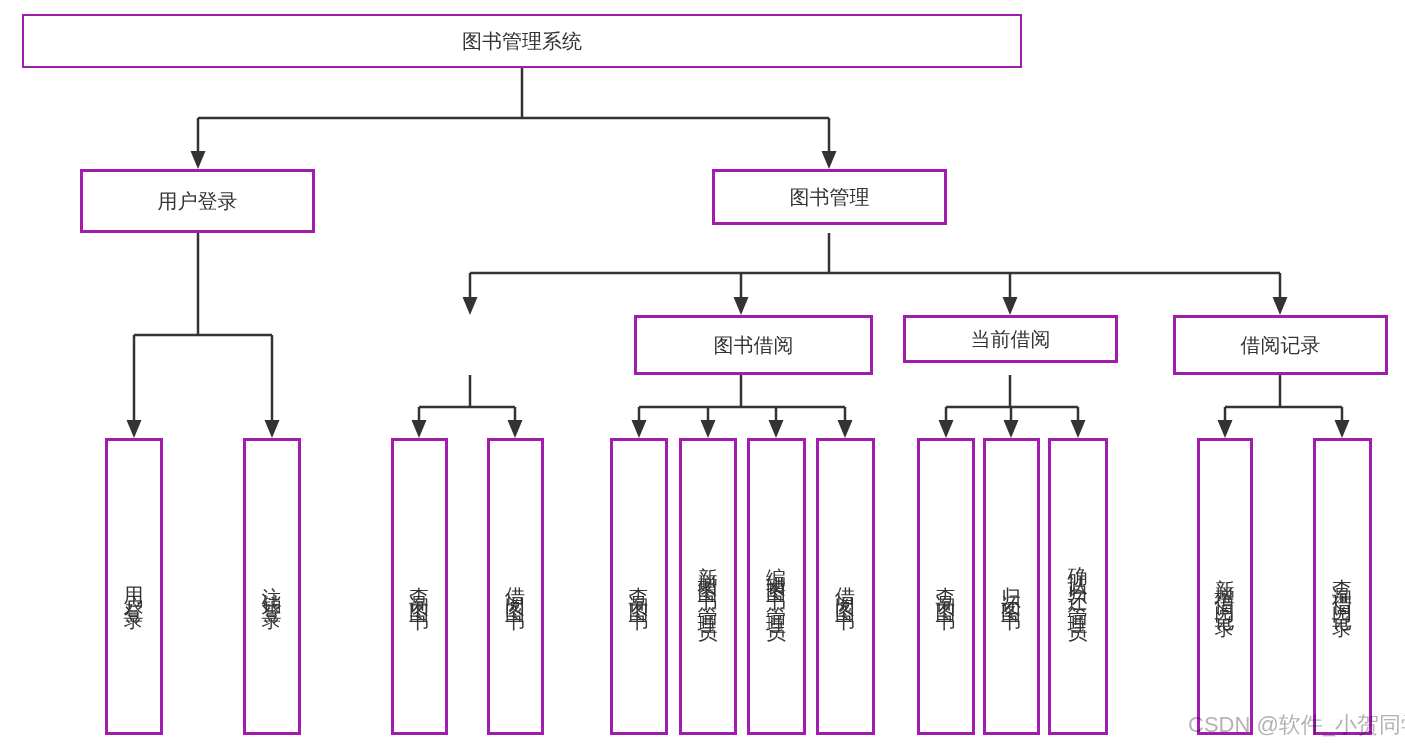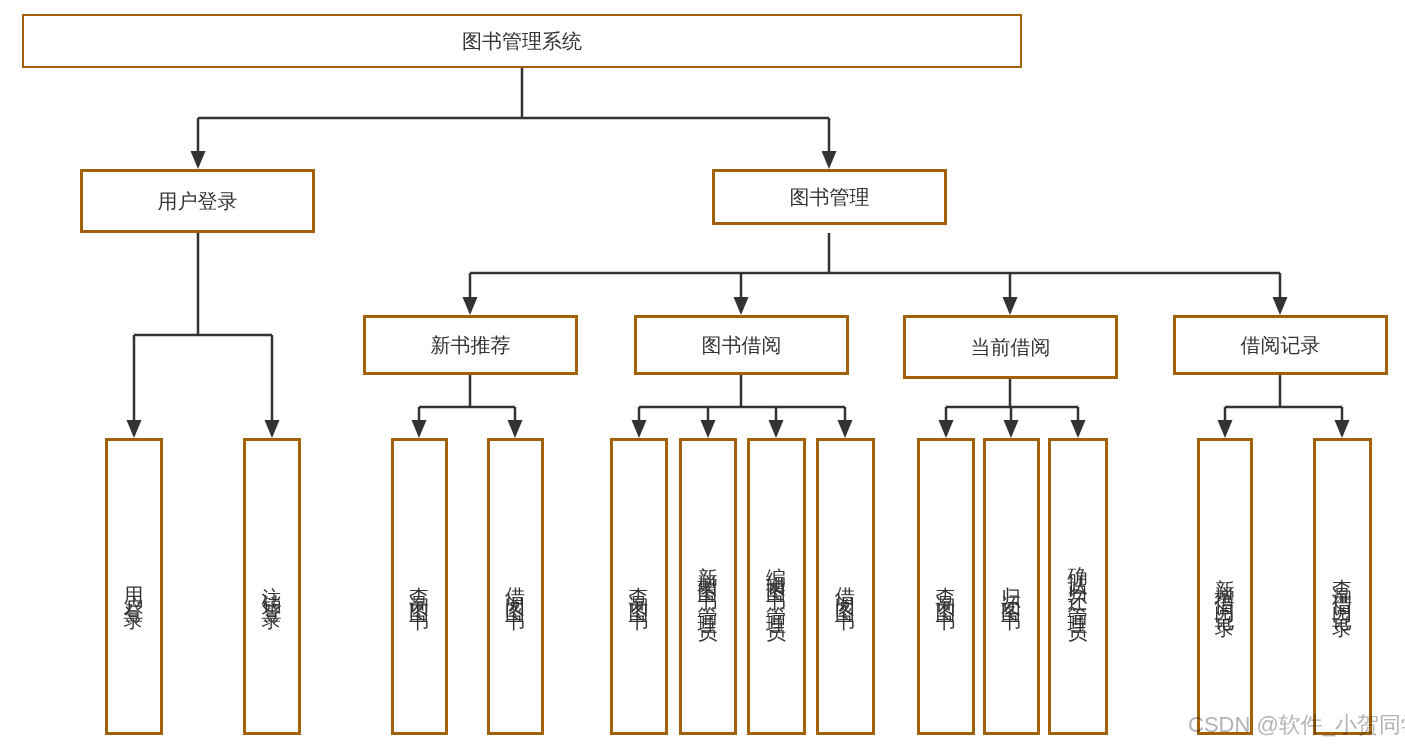--- a/index.html
+++ b/index.html
@@ -14,21 +14,21 @@
   #connectors {
     position: absolute;
     left: 0; top: 0;
     width: 1405px; height: 747px;
     z-index: 0;
   }
   .node {
     position: absolute;
     box-sizing: border-box;
     background: #ffffff;
-    border: 3px solid #a16207;
+    border: 3px solid #a21caf;
     color: #333333;
     display: flex;
     align-items: center;
     justify-content: center;
     z-index: 1;
   }
   .node.root { border-width: 2px; }
   .hlabel {
     font-size: 20px;
     color: #333333;
@@ -42,22 +42,22 @@
     letter-spacing: 8px;
     line-height: 1.1;
     color: #333333;
     white-space: nowrap;
   }
   
   #node-root           { left: 22px;   top: 14px;  width: 1000px; height: 54px; }
   #node-user-login     { left: 80px;   top: 169px; width: 235px;  height: 64px; }
   #node-book-mgmt      { left: 712px;  top: 169px; width: 235px;  height: 56px; }
   #node-new-book-rec   { left: 363px;  top: 315px; width: 215px;  height: 60px; }
-  #node-book-borrow    { left: 634px;  top: 315px; width: 215px;  height: 60px; }
-  #node-current-borrow { left: 903px;  top: 315px; width: 215px;  height: 64px; }
+  #node-book-borrow    { left: 634px;  top: 315px; width: 239px;  height: 60px; }
+  #node-current-borrow { left: 903px;  top: 315px; width: 215px;  height: 48px; }
   #node-borrow-record  { left: 1173px; top: 315px; width: 215px;  height: 60px; }
   
   .leaf { top: 438px; height: 297px; }
   #leaf-a1 { left: 105px;  width: 58px; }
   #leaf-a2 { left: 243px;  width: 58px; }
   #leaf-b1 { left: 391px;  width: 57px; }
   #leaf-b2 { left: 487px;  width: 57px; }
   #leaf-c1 { left: 610px;  width: 58px; }
   #leaf-c2 { left: 679px;  width: 58px; }
   #leaf-c3 { left: 747px;  width: 59px; }
@@ -143,23 +143,20 @@
     <span class="hlabel">图书管理系统</span>
   </div>
 
   <div class="node" id="node-user-login">
     <span class="hlabel">用户登录</span>
   </div>
   <div class="node" id="node-book-mgmt">
     <span class="hlabel">图书管理</span>
   </div>
 
-  <div class="node" id="node-new-book-rec">
-    <span class="hlabel">新书推荐</span>
-  </div>
   <div class="node" id="node-book-borrow">
     <span class="hlabel">图书借阅</span>
   </div>
   <div class="node" id="node-current-borrow">
     <span class="hlabel">当前借阅</span>
   </div>
   <div class="node" id="node-borrow-record">
     <span class="hlabel">借阅记录</span>
   </div>
 

